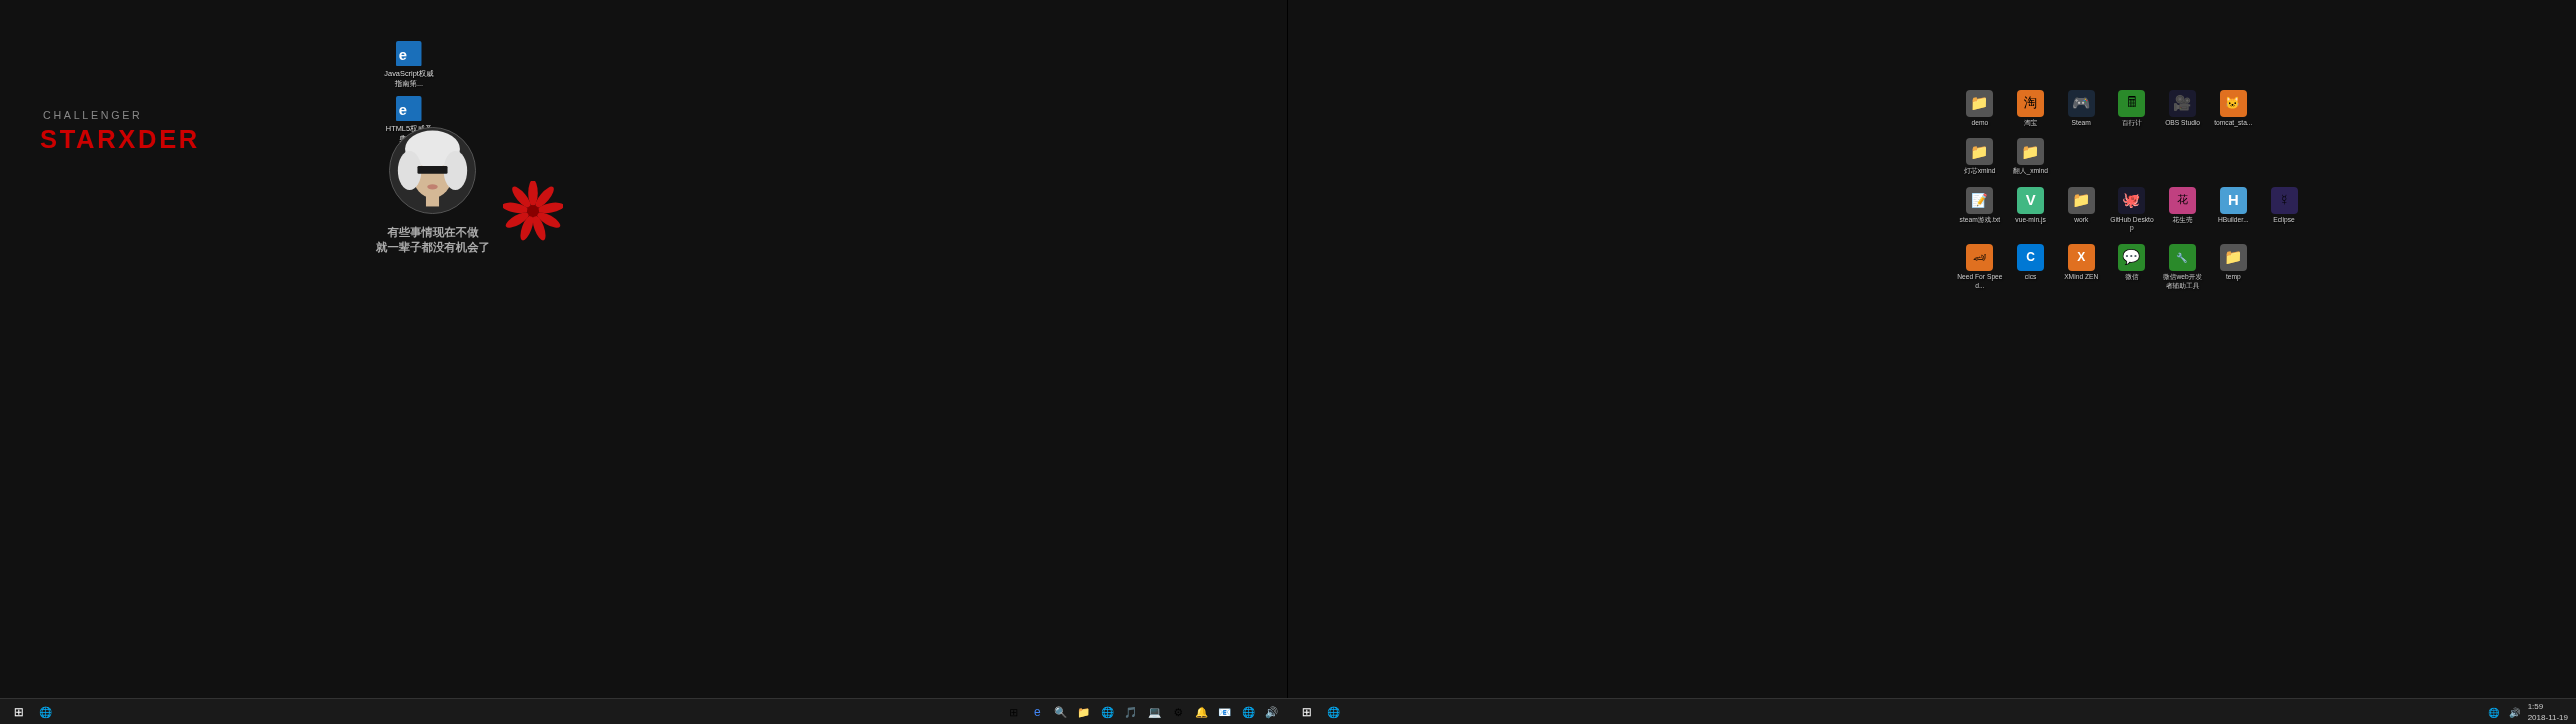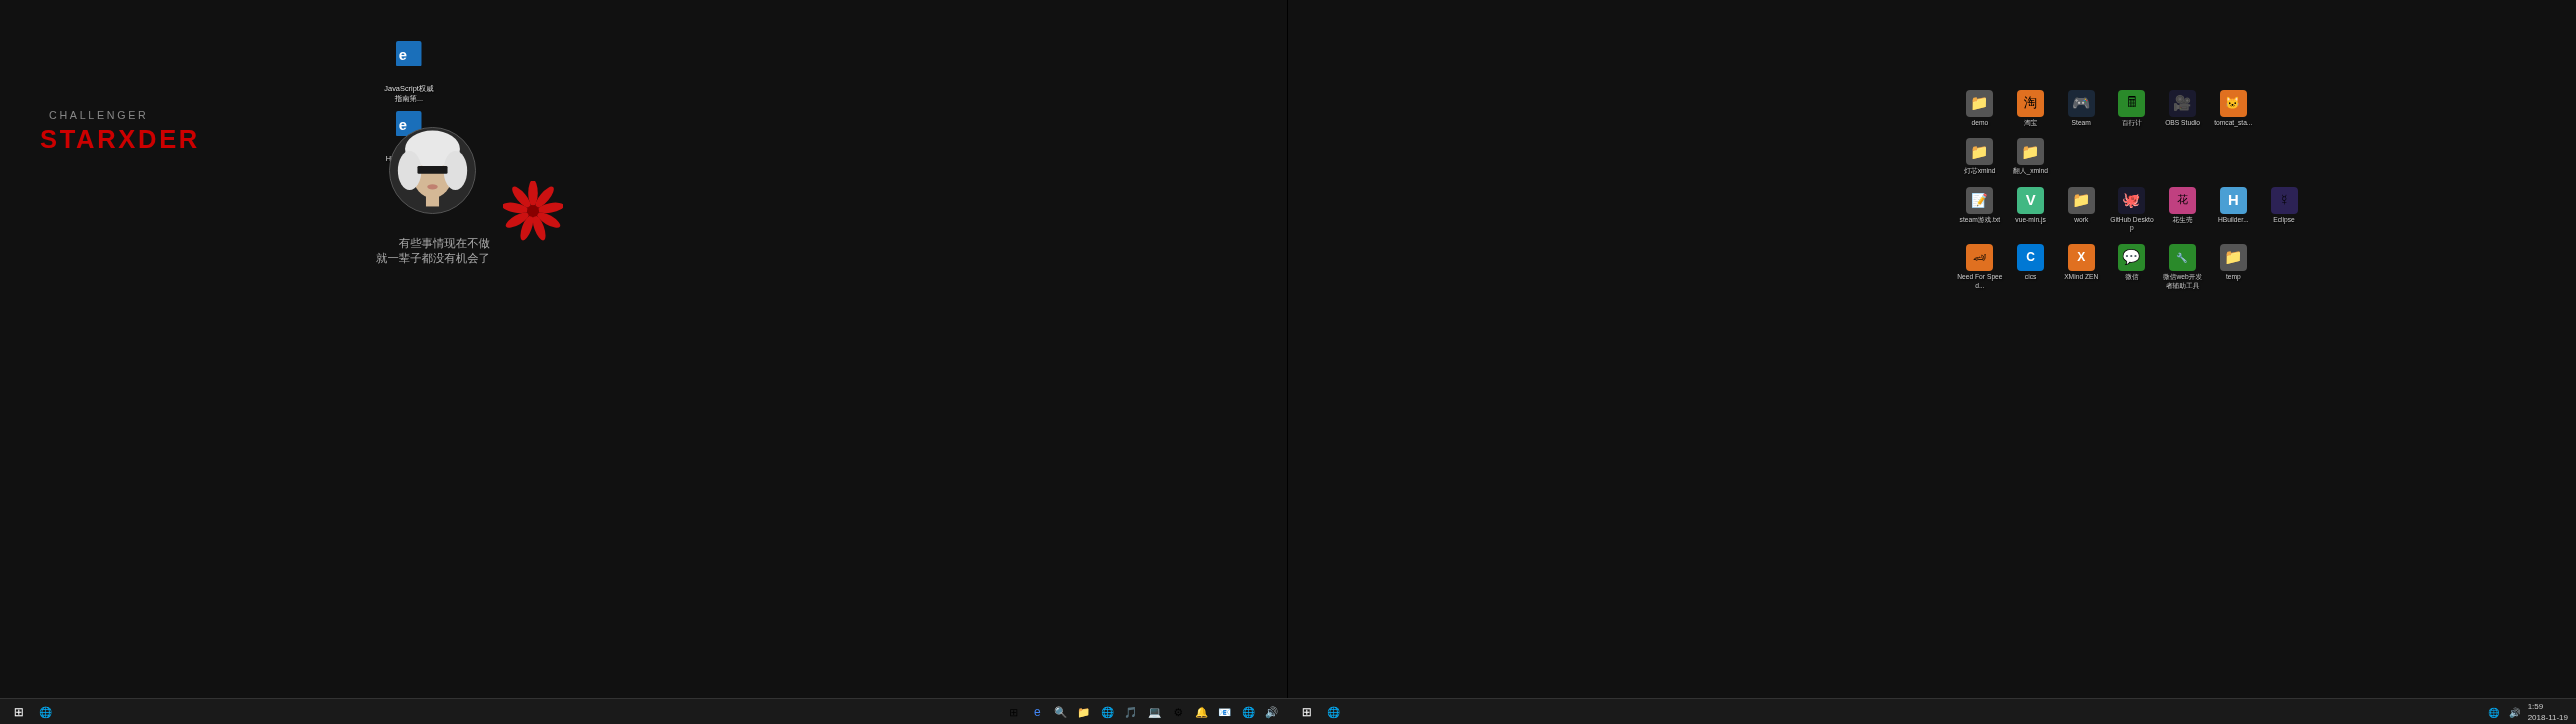--- a/index.html
+++ b/index.html
@@ -65,21 +65,21 @@
       color: #cc0000;
       font-size: 24px;
       font-weight: bold;
       line-height: 1.2;
     }
     .challenger-label {
       color: #888;
       font-size: 10.7px;
       letter-spacing: 2.7px;
       margin-top: 14.8px;
-      margin-left: 9px;
+      margin-left: 3px;
     }
     .starxder-label {
       color: #cc0000;
       font-size: 25.5px;
       font-weight: bold;
       letter-spacing: 2.7px;
       margin-top: 4px;
     }
     .desktop-icon {
       display: flex;
@@ -93,21 +93,21 @@
       height: 27px;
       display: flex;
       align-items: center;
       justify-content: center;
       font-size: 19px;
     }
     .desktop-icon .icon-label {
       color: #ddd;
       font-size: 7.4px;
       text-align: center;
-      margin-top: 17px;
+      margin-top: 2px;
       text-shadow: 0.7px 0.7px 1.3px #000;
       line-height: 1.3;
       word-break: break-all;
     }
 
     
     .avatar-section {
       position: absolute;
       left: 376px;
       top: 127px;
@@ -331,21 +331,21 @@
 
       <ellipse cx="100" cy="65" rx="18" ry="30" fill="#e0e0e0"></ellipse>
 
       <rect x="42" y="58" width="46" height="12" fill="#1a1a1a" rx="2"></rect>
 
       <ellipse cx="65" cy="90" rx="8" ry="4" fill="#c08070"></ellipse>
 
       <rect x="55" y="100" width="20" height="20" fill="#d4b896"></rect>
     </svg>
   </div>
-  <div style="margin-top:22px; text-align:right;">
+  <div style="margin-top:11px; text-align:center;font-weight:bold;">
     <div style="color:#aaa; font-size:11.4px;">有些事情现在不做</div>
     <div style="color:#aaa; font-size:11.4px;">就一辈子都没有机会了</div>
   </div>
 </div>
 
 <div class="code-world-section">
 
   <svg class="flower-svg" viewBox="0 0 100 100">
     <g transform="translate(50,50)">
 

